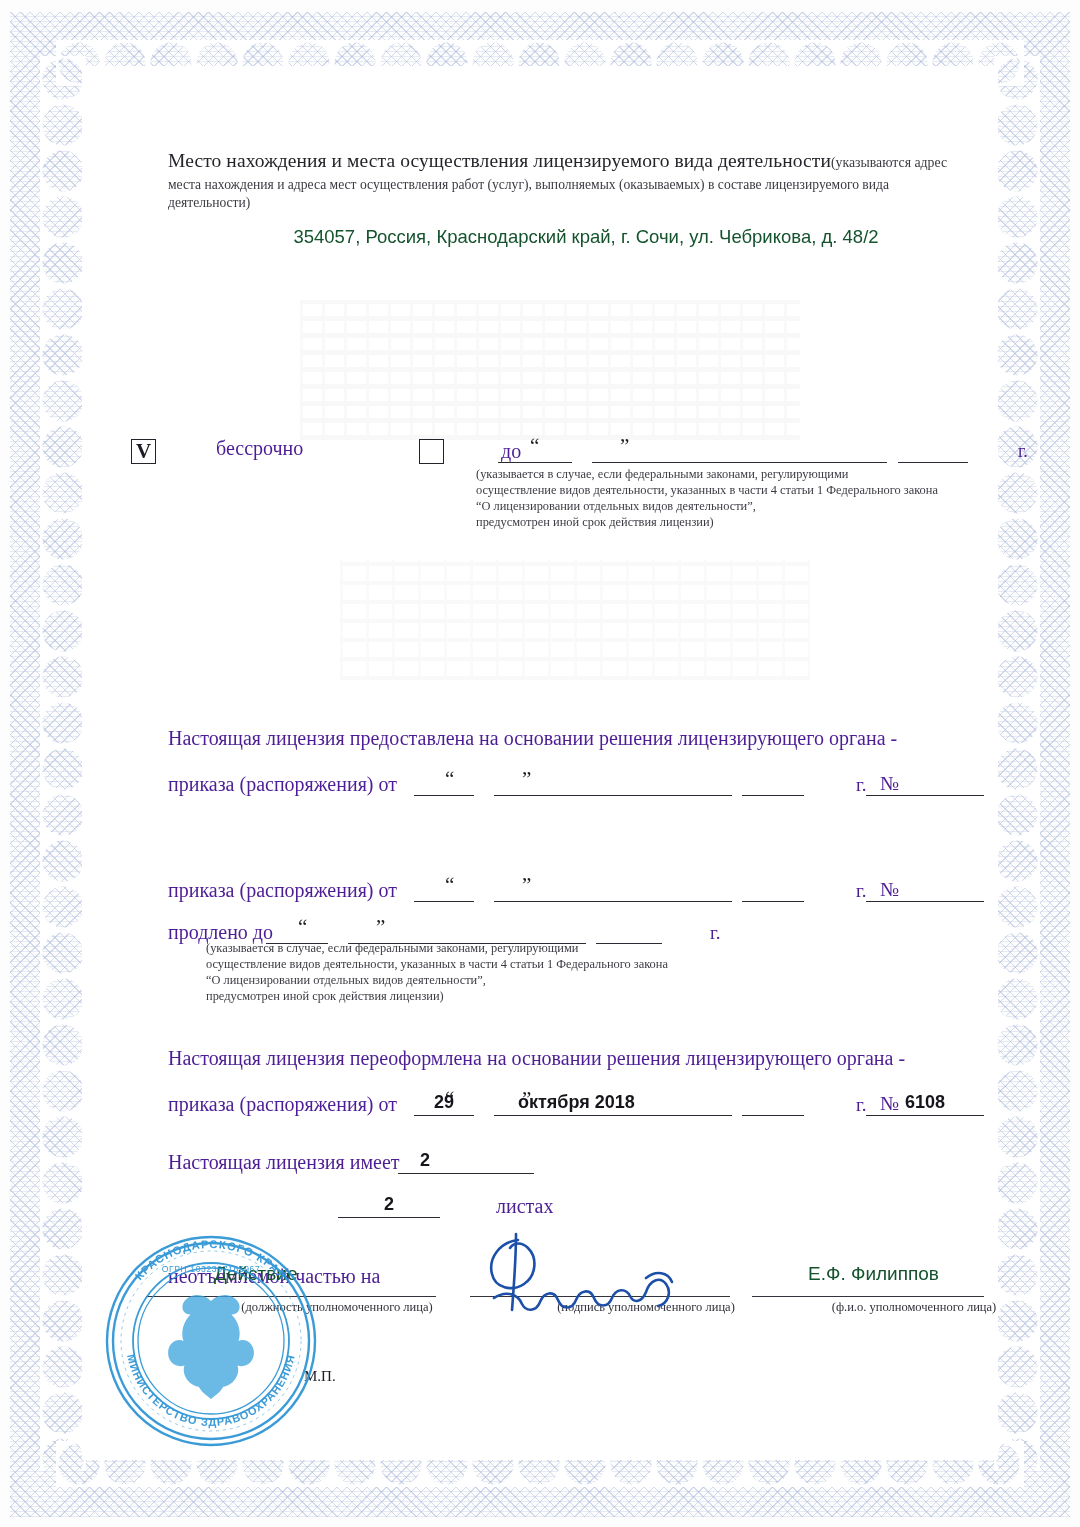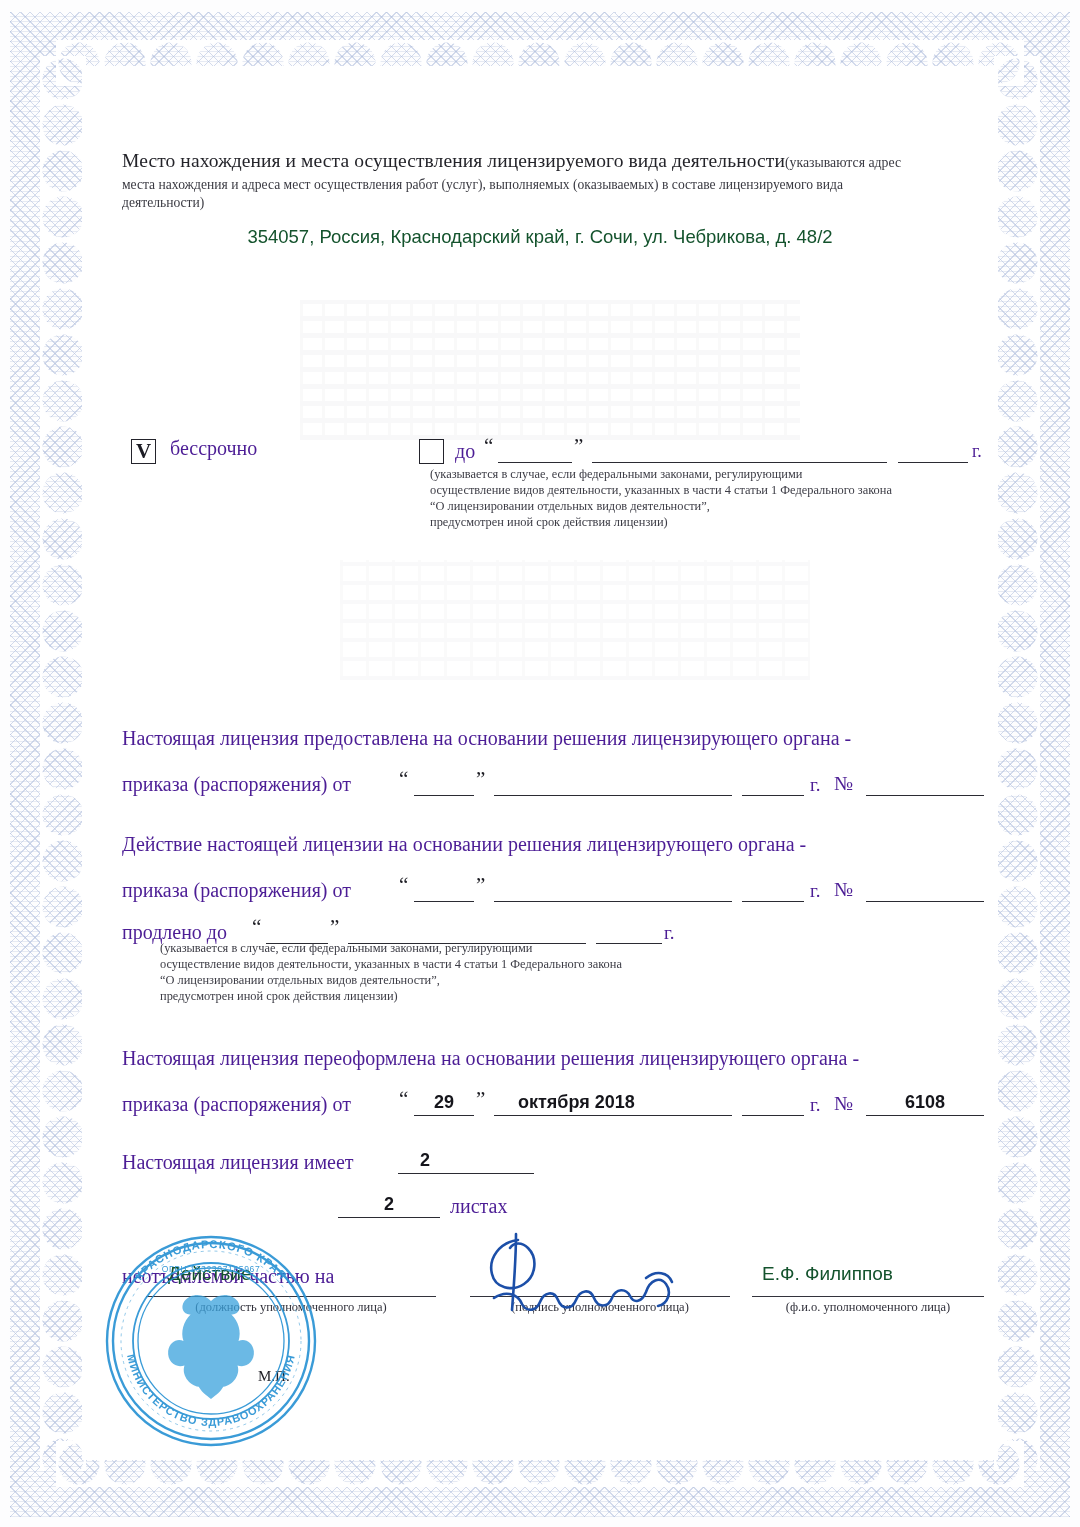--- a/index.html
+++ b/index.html
@@ -89,21 +89,21 @@
   }
 
   .content {
     position: absolute;
     left: 0; top: 0;
     width: 1080px;
     height: 1527px;
     z-index: 6;
   }
 
-  .abs { position: absolute; }
+  .abs { position: absolute; margin-left: 46px; }
 
   
   .serif-head {
     font-family: "Liberation Serif", serif;
     font-size: 19.5px;
     color: #24242a;
     letter-spacing: .1px;
   }
   .serif-small {
     font-family: "Liberation Serif", serif;
@@ -248,21 +248,20 @@
   <div class="abs quote" style="left:476px; top:767px;">”</div>
   <div class="rule" style="left:494px; top:795px; width:238px;"></div>
   <div class="filled" style="left:494px; top:773px; width:238px;"></div>
   <div class="rule" style="left:742px; top:795px; width:62px;"></div>
   <div class="filled" style="left:742px; top:773px; width:62px;"></div>
   <div class="abs body-line" style="left:810px; top:774px; font-size:19px;">г.</div>
   <div class="abs body-line" style="left:834px; top:772px; font-size:20px;">№</div>
   <div class="rule" style="left:866px; top:795px; width:118px;"></div>
   <div class="filled" style="left:866px; top:773px; width:118px;"></div>
 
-  <div class="abs body-line" style="left:122px; top:833px;">Действие настоящей лицензии на основании решения лицензирующего органа -</div>
   <div class="abs body-line" style="left:122px; top:879px;">приказа (распоряжения) от</div>
   <div class="abs quote" style="left:399px; top:873px;">“</div>
   <div class="rule" style="left:414px; top:901px; width:60px;"></div>
   <div class="filled" style="left:414px; top:879px; width:60px;"></div>
   <div class="abs quote" style="left:476px; top:873px;">”</div>
   <div class="rule" style="left:494px; top:901px; width:238px;"></div>
   <div class="filled" style="left:494px; top:879px; width:238px;"></div>
   <div class="rule" style="left:742px; top:901px; width:62px;"></div>
   <div class="filled" style="left:742px; top:879px; width:62px;"></div>
   <div class="abs body-line" style="left:810px; top:880px; font-size:19px;">г.</div>

